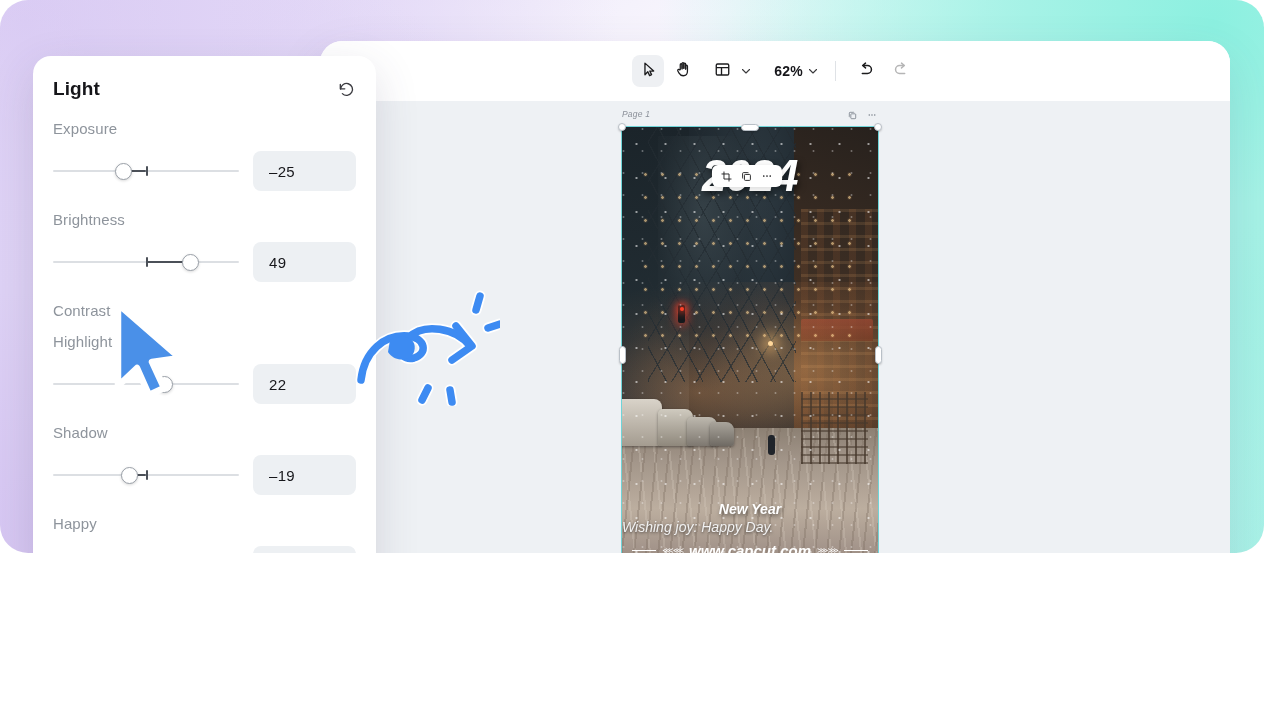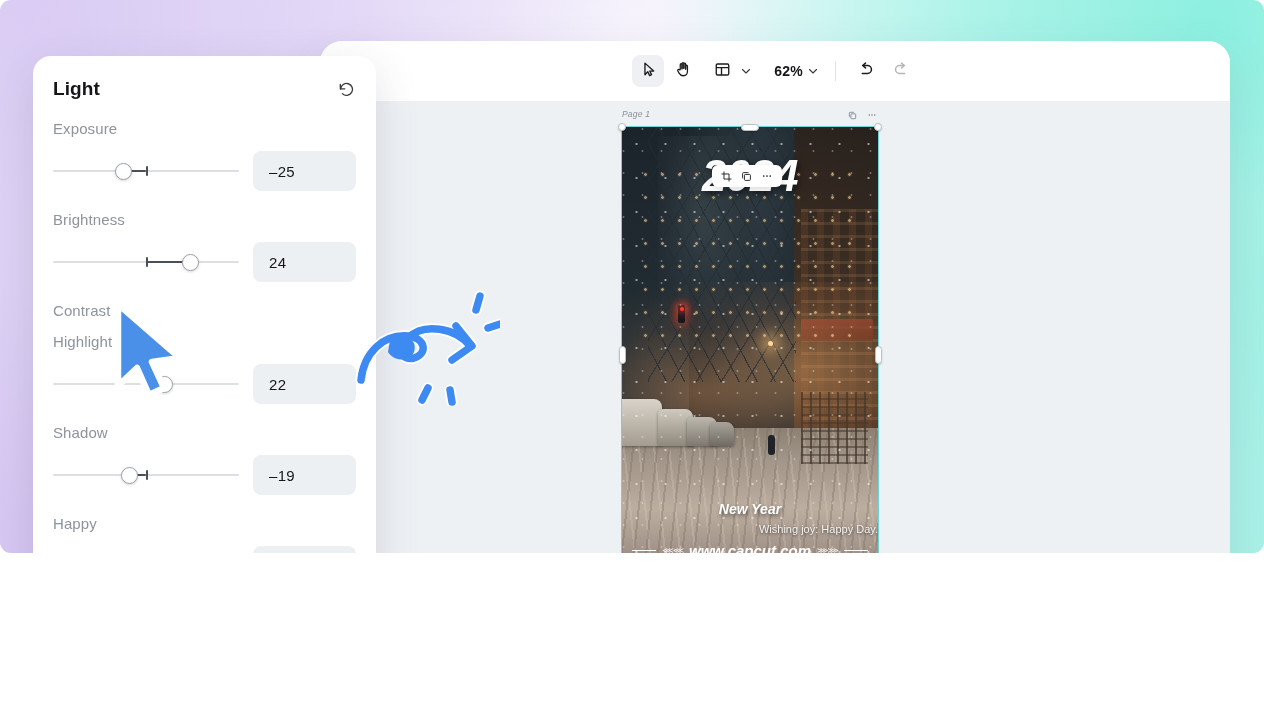--- a/index.html
+++ b/index.html
@@ -9,21 +9,21 @@
     height: 711px;
     overflow: hidden;
     font-family: "Liberation Sans", sans-serif;
   }
 
   
   #backdrop {
     position: relative;
     width: 1264px;
     height: 553px;
-    border-radius: 11px;
+    border-radius: 28px;
     overflow: hidden;
     background:
       radial-gradient(circle at 96% 4%,  #8cf0e0 0%, #a5f2e6 14%, rgba(185,245,238,0.0) 42%),
       radial-gradient(circle at 100% 50%, #9ef0e4 0%, rgba(175,242,234,0.55) 22%, rgba(255,255,255,0) 46%),
       radial-gradient(circle at 3% 96%,  #d6c6f2 0%, #ded2f5 18%, rgba(232,224,250,0) 48%),
       radial-gradient(circle at 2% 4%,   #d8c9f3 0%, #e0d4f6 16%, rgba(236,229,250,0) 44%),
       linear-gradient(140deg, #e3d8f7 0%, #f2eefb 28%, #ffffff 50%, #e6faf6 74%, #9ff0e3 100%);
   }
 
   
@@ -278,24 +278,25 @@
     position:absolute; left:0; right:0; bottom:66px;
     text-align:center;
     font-size: 14px;
     font-weight: 700;
     font-style: italic;
     color:#ffffff;
     text-shadow: 1px 2px 4px rgba(0,0,0,0.5);
   }
   .poster-tag {
     position:absolute; left:0; right:0; bottom:48px;
-    text-align:right;
-    font-size: 11px;
+    text-align:left;
+    font-size: 14px;
     color:#f2f2f2;
     text-shadow: 0 1px 3px rgba(0,0,0,0.6);
+    font-style: italic;
   }
   .poster-url-row {
     position:absolute; left:10px; right:10px; bottom:24px;
     display:flex; align-items:center; gap:6px;
   }
   .url-line { flex:1; height:1px; background:#ffffff; }
   .url-chev { color:#ffffff; font-size:8px; letter-spacing:-1px; }
   .poster-url {
     font-size: 15px;
     font-weight: 700;
@@ -650,21 +651,21 @@
         </div>
         <div class="ctrl">
           <div class="ctrl-label">Brightness</div>
           <div class="ctrl-row">
             <div class="slider">
               <div class="s-track"></div>
               <div class="s-fill" style="left: 50%; width: 24%;"></div>
               <div class="s-tick" style="left: 50%;"></div>
               <div class="s-thumb" style="left: 74%;"></div>
             </div>
-            <div class="val-box">24</div>
+            <div class="val-box">49</div>
           </div>
         </div>
         <div class="ctrl">
           <div class="ctrl-label">Contrast</div>
         </div>
         <div class="ctrl">
           <div class="ctrl-label">Highlight</div>
           <div class="ctrl-row">
             <div class="slider">
               <div class="s-track"></div>

